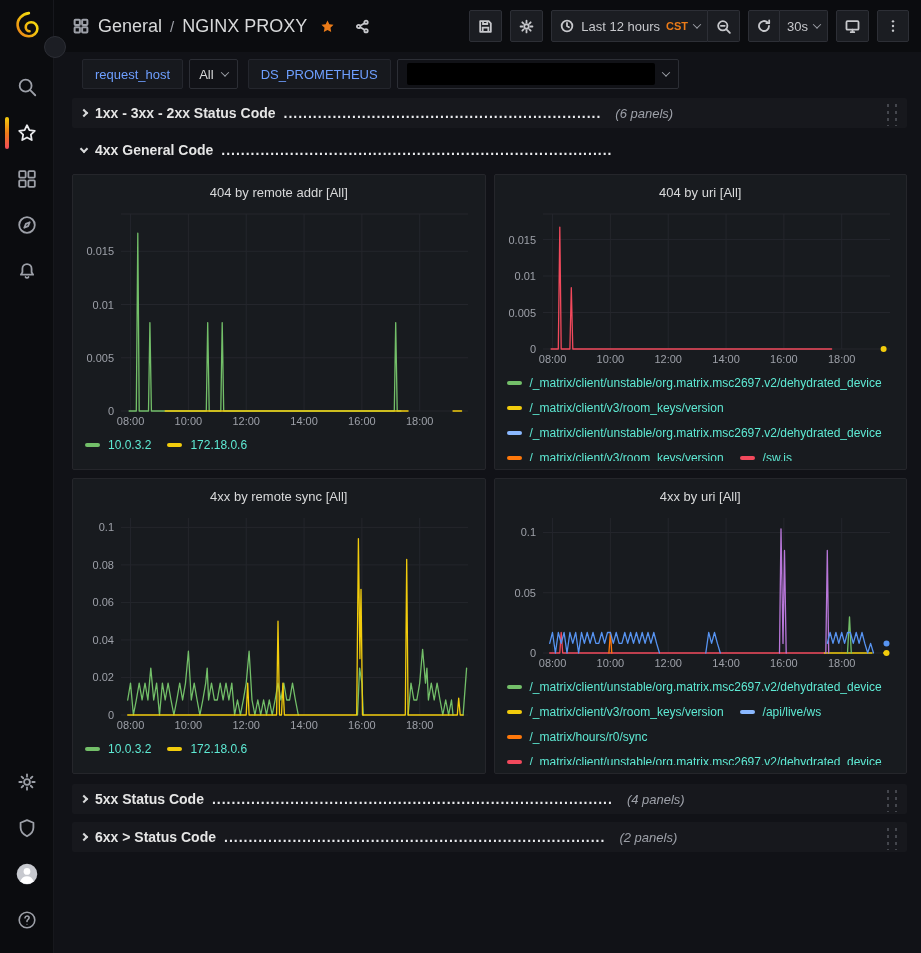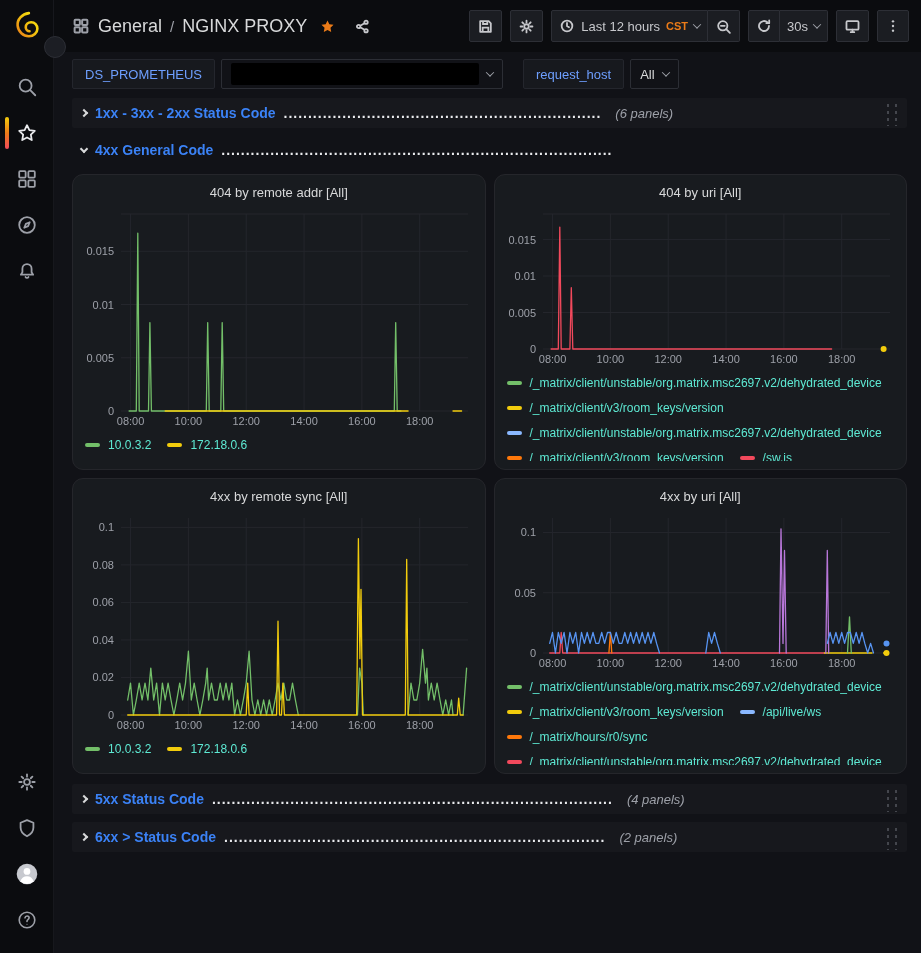--- a/index.html
+++ b/index.html
@@ -78,33 +78,33 @@
   .dash { flex:1; overflow:hidden; padding:6px 14px 0 18px; }
   .row-head {
     height:30px; display:flex; align-items:center; gap:8px; padding:0 8px 0 9px;
     cursor:pointer; border-radius:2px; margin-bottom:7px;
   }
   .row-head.collapsed { background:#17181d; }
   .row-head .chev { width:6px; height:6px; border-right:2px solid #d8d9da; border-bottom:2px solid #d8d9da; display:inline-block; flex:none; }
   .chev.r { transform:rotate(-45deg); }
   .chev.d { transform:rotate(45deg); margin-top:-3px; }
   .row-title-wrap { display:flex; align-items:baseline; gap:8px; min-width:0; white-space:nowrap; overflow:hidden; flex:1; }
-  .row-title { font-size:14px; font-weight:700; color:#3b82f6; }
+  .row-title { font-size:14px; font-weight:700; color:#e5e5e5; }
   .row-dots { font-size:14px; font-weight:700; color:#e9eaed; letter-spacing:1px; }
   .row-count { font-size:13px; font-style:italic; color:#9da0a8; margin-left:6px; }
   .drag-handle {
     width:16px; height:26px; flex:none; margin-left:auto;
     background-image:radial-gradient(circle, #44464d 1.3px, transparent 1.5px);
     background-size:8px 7px; background-position:1px 2px; background-repeat:repeat;
     cursor:grab;
   }
 
   .panel-grid { display:grid; grid-template-columns:1fr 1fr; gap:8px; margin:9px 0 10px; }
   .panel {
-    background:#181b1f; border:1px solid #25262b; border-radius:11px; height:296px;
+    background:#181b1f; border:1px solid #25262b; border-radius:2px; height:296px;
     padding:6px 8px 8px; display:flex; flex-direction:column; overflow:hidden;
   }
   .panel-title {
     text-align:center; font-size:13px; font-weight:500; color:#d8d9da; height:26px;
     line-height:24px; cursor:pointer; flex:none; white-space:nowrap; overflow:hidden;
   }
   svg.chart { flex:none; display:block; }
   .legend { display:flex; flex-wrap:wrap; column-gap:16px; row-gap:5px; margin-top:6px; padding-left:4px; overflow:hidden; align-content:flex-start; }
   .legend-item { display:flex; align-items:center; gap:8px; white-space:nowrap; cursor:pointer; height:20px; }
   .legend-item .swatch { width:15px; height:4px; border-radius:2px; flex:none; }
@@ -278,31 +278,31 @@
           <svg class="ico" width="16" height="16" viewBox="0 0 24 24" fill="currentColor">
             <circle cx="12" cy="5" r="1.8"></circle>
               <circle cx="12" cy="12" r="1.8"></circle>
               <circle cx="12" cy="19" r="1.8"></circle>
           </svg>
         </button>
       </div>
     </header>
 
     <div class="submenu">
+      <div class="var-group" style="margin-left:10px">
+        <div class="var-label">request_host</div>
+        <div class="var-select">
+          <span class="val">All</span>
+          <span class="caret"></span>
+        </div>
+      </div>
       <div class="var-group">
         <div class="var-label">DS_PROMETHEUS</div>
         <div class="var-select">
           <span class="redacted"></span>
-          <span class="caret"></span>
-        </div>
-      </div>
-      <div class="var-group" style="margin-left:10px">
-        <div class="var-label">request_host</div>
-        <div class="var-select">
-          <span class="val">All</span>
           <span class="caret"></span>
         </div>
       </div>
     </div>
 
     <div class="dash">
 
       <div class="row-head collapsed">
         <span class="chev r"></span>
         <span class="row-title-wrap">

